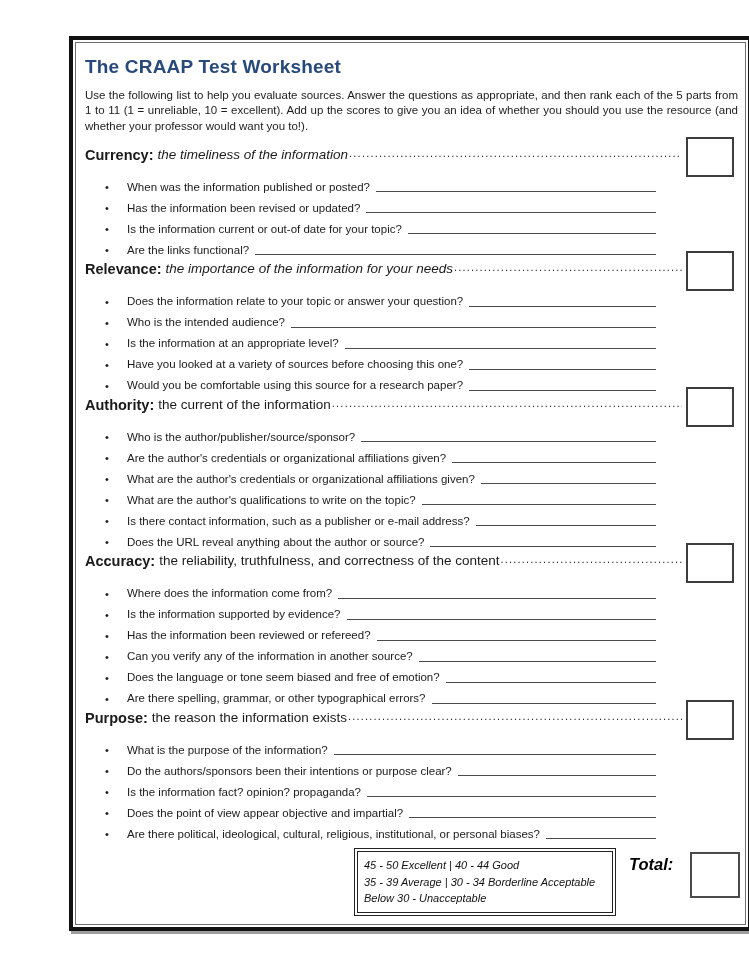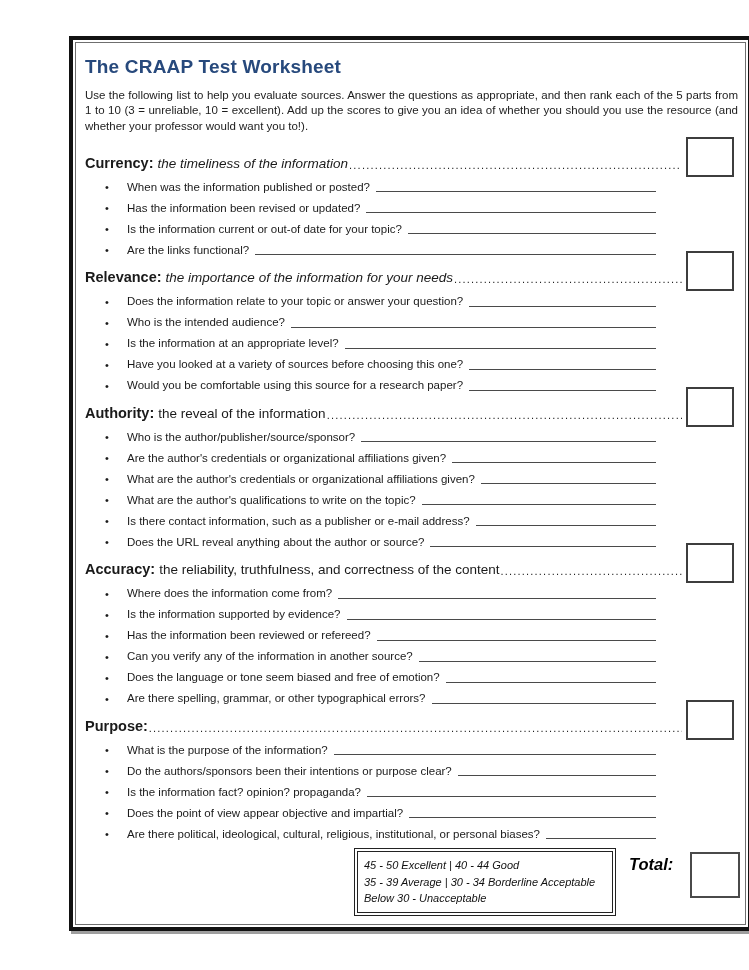--- a/index.html
+++ b/index.html
@@ -7,21 +7,21 @@
        font-family:"Liberation Sans",sans-serif;color:#1a1a1a;}
   .page{position:absolute;left:33px;top:36px;width:683px;height:895px;
         box-sizing:border-box;background:#fff;
         border:4px solid #121212;
         box-shadow:2px 3px 0 0 #9e9e9e, inset 0 0 0 2px #ffffff, inset 0 0 0 3px #6f6f6f;
         padding:14px 8px 0 12px;margin-left:36px;}
   .title{font-size:19px;font-weight:bold;color:#27497c;letter-spacing:.2px;margin:2px 0 10px 0;}
   .intro{font-size:11.5px;line-height:1.33;text-align:justify;color:#1c1c1c;
          margin:0 2px 13px 0;}
   .section{position:relative;margin:0;}
-  .heading-row{display:flex;align-items:flex-end;padding-right:58px;height:24px;}
+  .heading-row{display:flex;align-items:flex-start;padding-right:58px;height:24px;}
   .sec-name{font-weight:bold;font-size:14.5px;white-space:nowrap;}
   .sec-desc{font-size:13.5px;white-space:nowrap;margin-left:4px;}
   .sec-desc.italic{font-style:italic;}
   .leader{flex:1 1 auto;overflow:hidden;white-space:nowrap;font-size:11px;
           letter-spacing:1.2px;color:#222;margin-left:1px;}
   .score-box{position:absolute;right:6px;top:-10px;width:44px;height:36px;
              border:2px solid #3d3d3d;background:#fff;}
   ul.questions{list-style:none;margin:5px 0 5px 0;padding:0 0 0 20px;}
   ul.questions li{display:flex;align-items:flex-end;height:17.5px;margin-bottom:3.5px;}
   ul.questions li .bullet{flex:0 0 22px;font-size:11px;line-height:1;}
@@ -37,21 +37,21 @@
   .total-box{position:absolute;right:0px;top:4px;width:46px;height:42px;
              border:2px solid #4a4a4a;background:#fff;}
 </style>
 </head>
 <body>
 
 <div class="page">
 
   <div class="title">The CRAAP Test Worksheet</div>
 
-  <div class="intro">Use the following list to help you evaluate sources.  Answer the questions as appropriate, and then rank each of the 5 parts from 1 to 10 (3 = unreliable, 10 = excellent).  Add up the scores to give you an idea of whether you should you use the resource (and whether your professor would want you to!).</div>
+  <div class="intro">Use the following list to help you evaluate sources.  Answer the questions as appropriate, and then rank each of the 5 parts from 1 to 11 (1 = unreliable, 10 = excellent).  Add up the scores to give you an idea of whether you should you use the resource (and whether your professor would want you to!).</div>
 
   <div class="section">
     <div class="heading-row">
       <span class="sec-name">Currency:</span>
       <span class="sec-desc italic">the timeliness of the information</span>
       <span class="leader">........................................................................................................................................................................</span>
     </div>
     <span class="score-box"></span>
     <ul class="questions">
       <li>
@@ -109,21 +109,21 @@
           <span class="bullet">•</span>
           <span class="q">Would you be comfortable using this source for a research paper?</span>
           <span class="fill-line"></span>
         </li>
     </ul>
   </div>
 
   <div class="section">
     <div class="heading-row">
       <span class="sec-name">Authority:</span>
-      <span class="sec-desc">the reveal of the information</span>
+      <span class="sec-desc">the current of the information</span>
       <span class="leader">........................................................................................................................................................................</span>
     </div>
     <span class="score-box"></span>
     <ul class="questions">
       <li>
           <span class="bullet">•</span>
           <span class="q">Who is the author/publisher/source/sponsor?</span>
           <span class="fill-line"></span>
         </li>
       <li>
@@ -191,20 +191,21 @@
           <span class="bullet">•</span>
           <span class="q">Are there spelling, grammar, or other typographical errors?</span>
           <span class="fill-line"></span>
         </li>
     </ul>
   </div>
 
   <div class="section">
     <div class="heading-row">
       <span class="sec-name">Purpose:</span>
+      <span class="sec-desc">the reason the information exists</span>
       <span class="leader">........................................................................................................................................................................</span>
     </div>
     <span class="score-box"></span>
     <ul class="questions">
       <li>
           <span class="bullet">•</span>
           <span class="q">What is the purpose of the information?</span>
           <span class="fill-line"></span>
         </li>
       <li>

